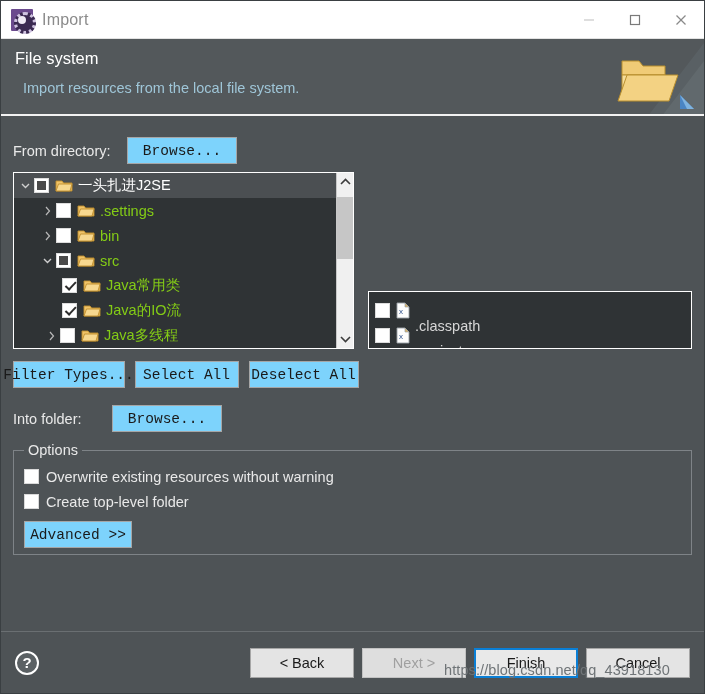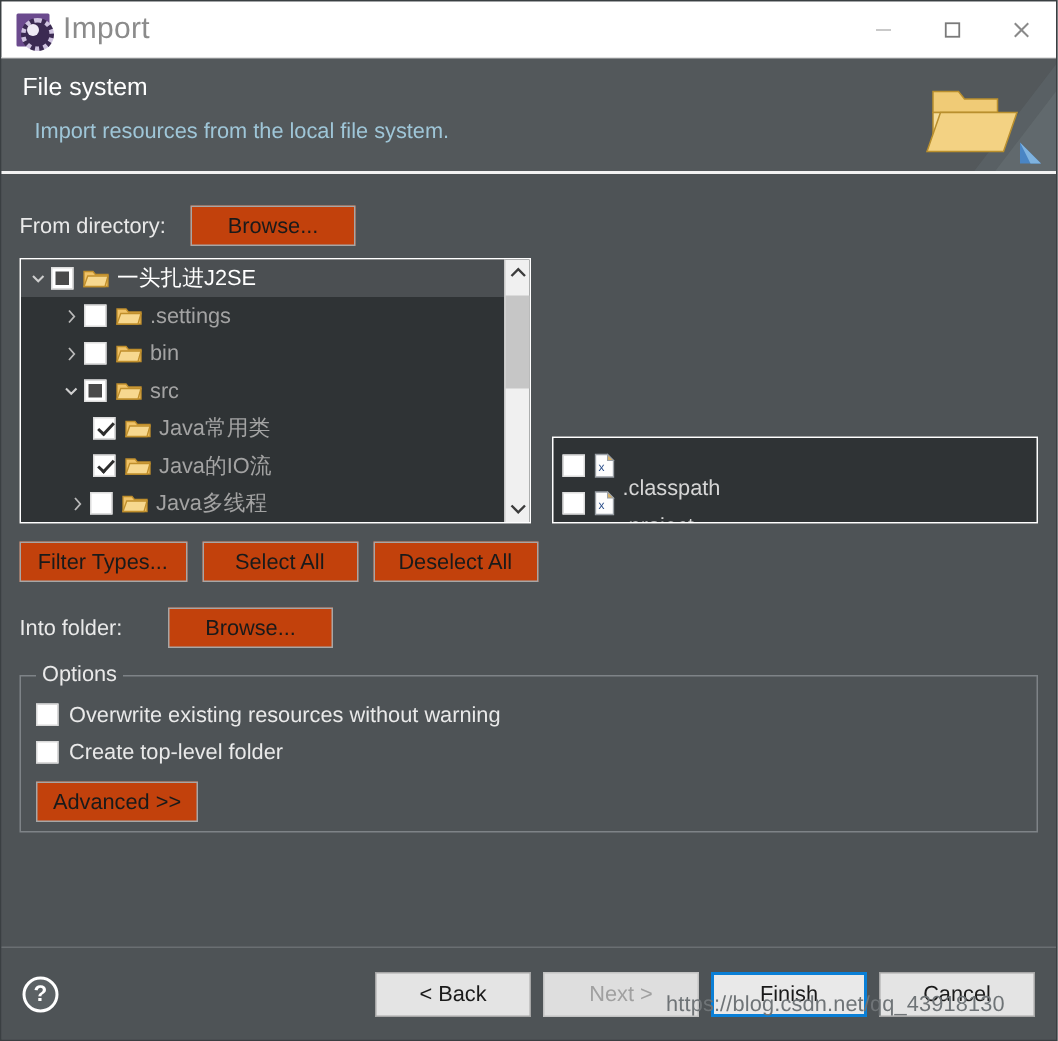--- a/index.html
+++ b/index.html
@@ -42,21 +42,21 @@
     background: #3b2a52;
   }
   #app-icon::after {
     content: "";
     position: absolute; left: 7px; top: 7px;
     width: 8px; height: 8px;
     border-radius: 50%;
     background: #efeaf5;
   }
   #title-text {
-    font-size: 20px;
+    font-size: 16px;
     color: #8b8b8b;
     letter-spacing: .2px;
   }
   #win-controls {
     margin-left: auto; display: flex; height: 38px;
   }
   .win-btn {
     width: 46px; height: 38px;
     display: flex; align-items: center; justify-content: center;
     color: #9b9b9b;
@@ -123,29 +123,29 @@
     padding-left: 4px;
     white-space: nowrap; overflow: hidden;
   }
   #combo-arrow {
     width: 22px; height: 24px;
     background: #ffffff;
     display: flex; align-items: center; justify-content: center;
     flex: 0 0 22px;
   }
   .btn {
-    background: #c2410c;
+    background: #7dd3fc;
     border: 1px solid #a6a6a6;
     color: #1a1a1a;
     font-size: 14.5px;
     height: 27px;
     padding: 0 12px;
     display: inline-flex; align-items: center; justify-content: center;
     white-space: nowrap;
-    font-family: Liberation Sans, sans-serif;
+    font-family: Liberation Mono, monospace;
   }
   #browse1 { width: 110px; flex: 0 0 110px; }
 
   
   #panels {
     display: flex;
     margin-top: 11px;
     height: 174px;
     align-items: flex-end;
   }
@@ -194,21 +194,21 @@
     border-width: 0 2px 2px 0;
     transform: rotate(43deg) translate(0px,-1px);
   }
   .folder-ic {
     width: 18px; height: 14px;
     flex: 0 0 18px;
     margin-right: 5px;
     position: relative;
   }
   .tree-label {
-    color: #a3a3a3;
+    color: #84cc16;
     font-size: 14.5px;
   }
   .tree-row.selected .tree-label { color: #ffffff; }
 
   
   .ind0 { padding-left: 4px; }
   .ind1 { padding-left: 26px; }
   .ind2 { padding-left: 48px; }
 
   

